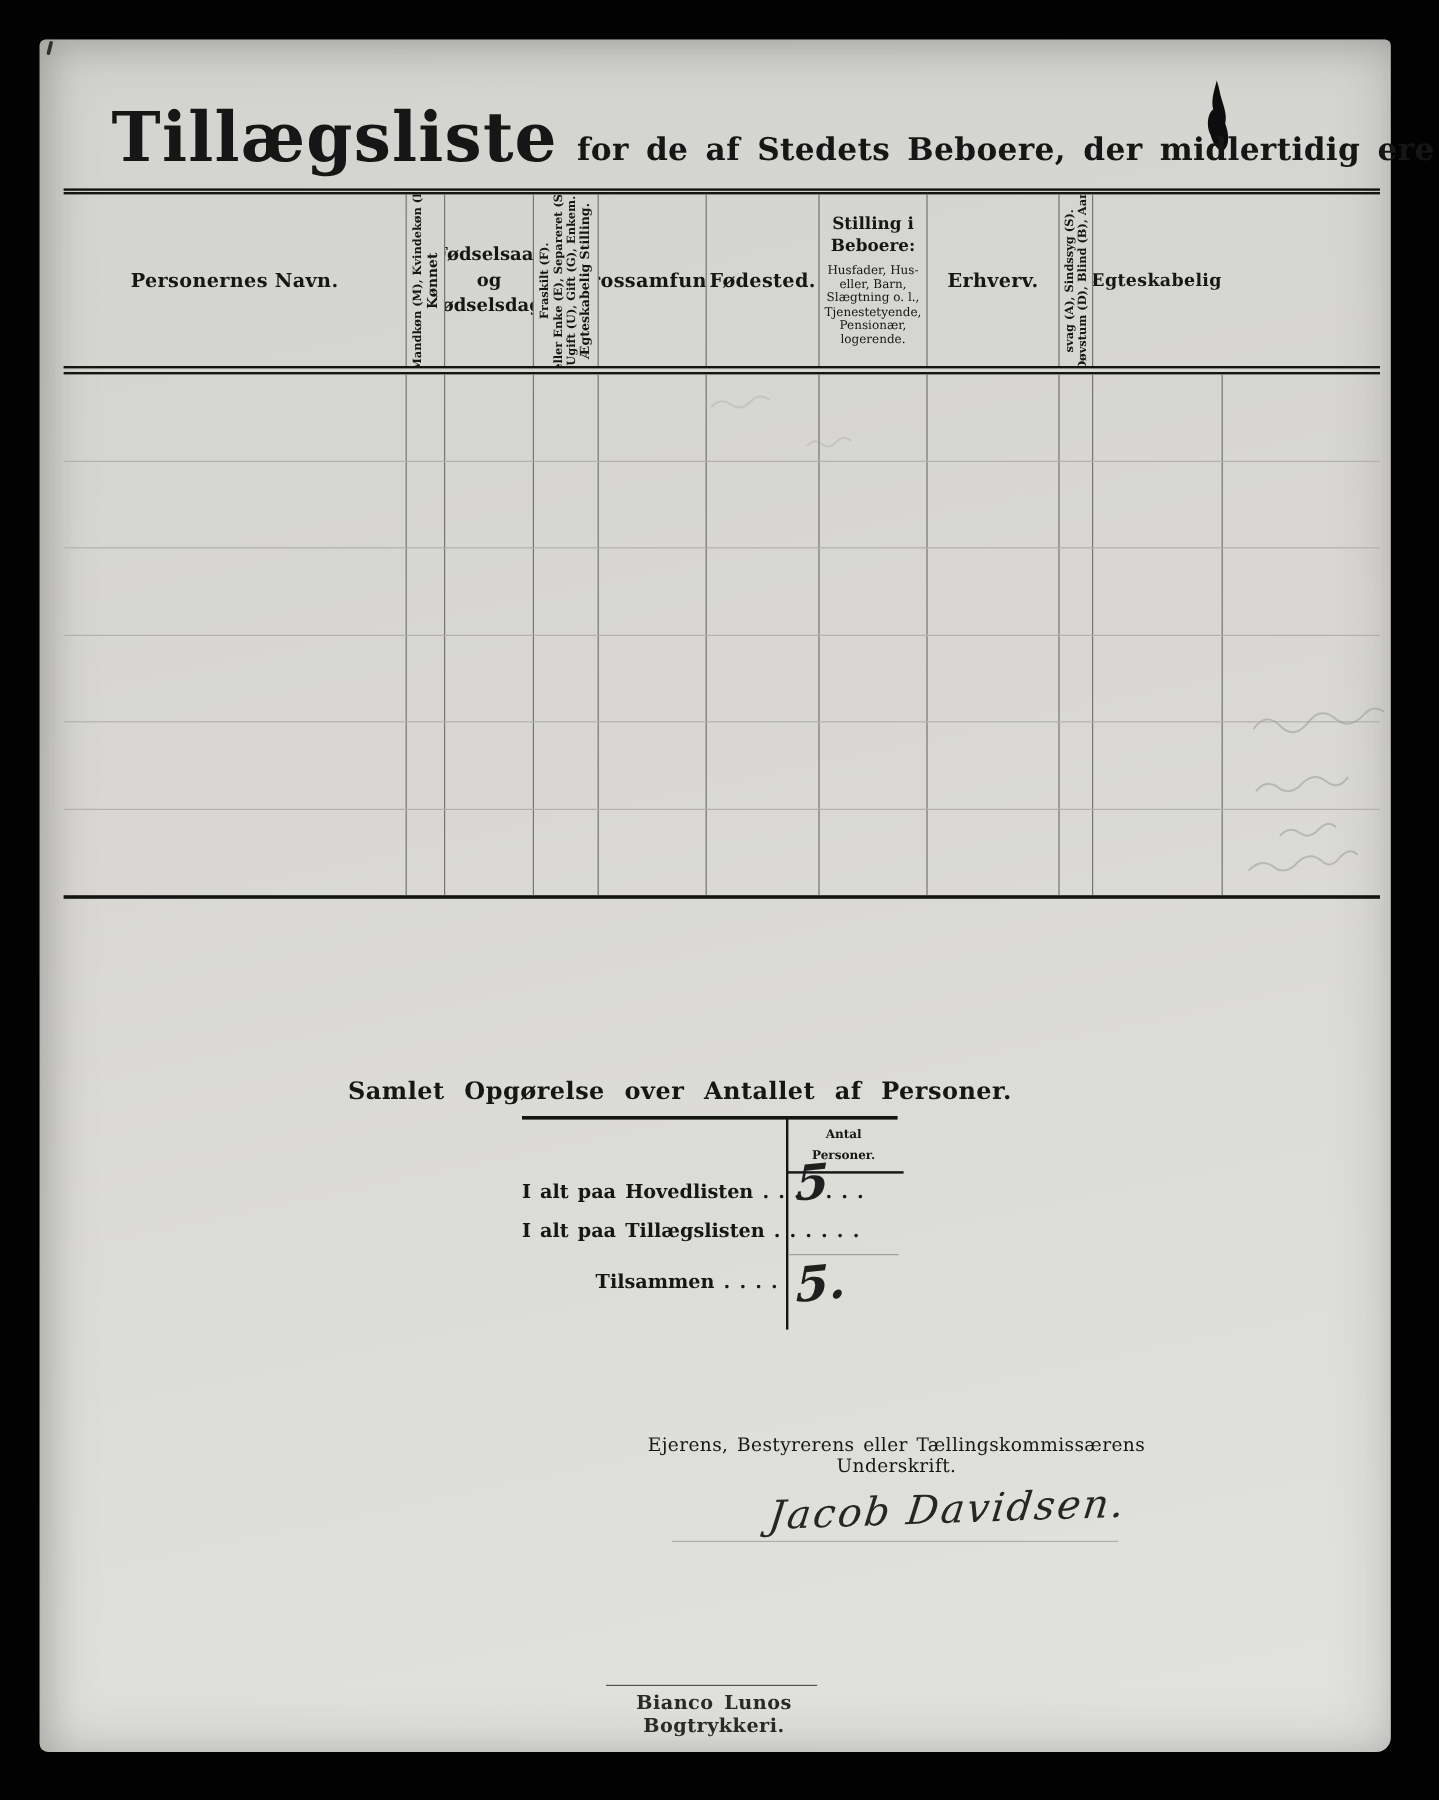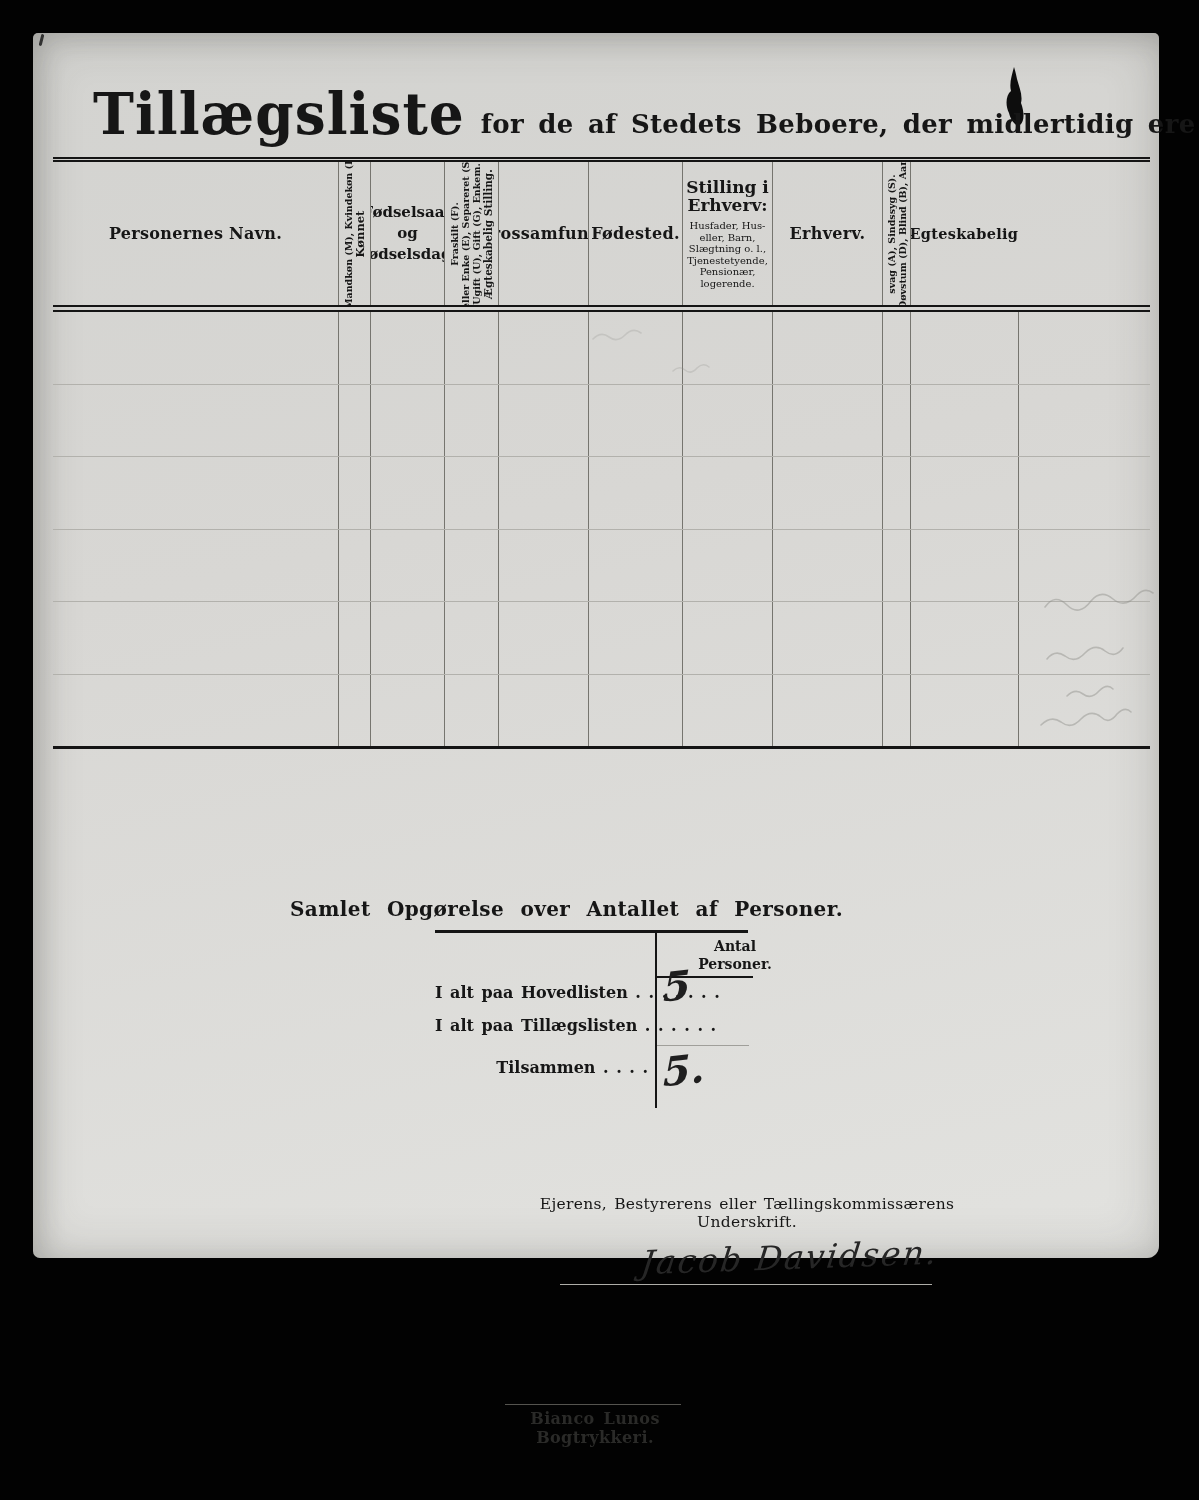--- a/index.html
+++ b/index.html
@@ -7,42 +7,42 @@
     --ink:#161616;
     --faint:#b2b1ac;
     --colline:#76756f;
   }
   html,body{margin:0;padding:0;}
   body{
     width:1199px;height:1500px;background:#020202;position:relative;overflow:hidden;
     font-family:"DejaVu Serif","Liberation Serif",serif;color:var(--ink);
   }
   .paper{
-    position:absolute;left:33px;top:33px;width:1126px;height:1225px;
+    position:absolute;left:33px;top:33px;width:1126px;height:1427px;
     background:linear-gradient(168deg,#d3d3d0 0%,#d8d7d4 40%,#e2e2df 100%);
     border-radius:5px 5px 12px 7px;
     box-shadow:inset 0 0 50px rgba(55,55,50,.22), inset 10px 6px 24px rgba(40,40,36,.14);
   }
   
   .titlebar{position:absolute;left:60px;top:48px;display:flex;align-items:baseline;white-space:nowrap;}
   .title-main{font-size:55px;font-weight:bold;letter-spacing:1px;transform:scaleY(1.04);}
   .title-sub{font-size:26px;font-weight:bold;margin-left:16px;word-spacing:5px;letter-spacing:.3px;}
   .ink-blob{position:absolute;left:969px;top:32px;}
   
   .census-table{position:absolute;left:20px;top:124px;width:1097px;}
   .thead{
     display:grid;grid-template-columns:285px 32px 74px 54px 90px 94px 90px 110px 28px 108px 1fr;
     height:143px;border-top:5px double #141414;border-bottom:7px double #141414;
   }
   .th{position:relative;display:flex;align-items:center;justify-content:center;text-align:center;overflow:hidden;}
   .th + .th{border-left:1px solid var(--colline);}
   .th .h15{font-size:16px;font-weight:bold;letter-spacing:.3px;}
   .stack{font-size:15px;font-weight:bold;line-height:21px;}
   .stack2{line-height:1;}
-  .stack2 .b{font-size:17px;font-weight:bold;line-height:18px;}
+  .stack2 .b{font-size:14px;font-weight:bold;line-height:18px;}
   .stack2 .mb{margin-bottom:6px;}
   .stack2 .s{font-size:10px;font-weight:normal;line-height:11.5px;}
   .rot-inner{
     position:absolute;top:50%;left:50%;transform:translate(-50%,-50%) rotate(-90deg);
     white-space:nowrap;text-align:center;width:150px;
   }
   .rot-inner div{font-size:9.5px;font-weight:bold;line-height:11px;}
   .rot-inner .r-title{font-size:11.5px;font-weight:bold;line-height:13px;}
   .rot-inner .r-sub{font-size:9.5px;}
   .tbody{position:relative;height:434px;border-bottom:3px solid #141414;}
@@ -52,21 +52,21 @@
   .body-row{flex:1;}
   .body-row + .body-row{border-top:1px solid var(--faint);}
   .ghosts{position:absolute;left:0;top:0;pointer-events:none;}
   
   .sum-heading{position:absolute;left:257px;top:847px;width:600px;text-align:left;
     font-size:20px;font-weight:bold;word-spacing:9px;letter-spacing:.4px;}
   .sumtable{position:absolute;left:402px;top:897px;width:320px;height:200px;}
   .st-topline{position:absolute;left:0;top:0;width:313px;height:2.5px;background:#151515;}
   .st-vline{position:absolute;left:220px;top:0;width:2px;height:178px;background:#151515;}
   .st-colhead{position:absolute;left:222px;top:7px;width:92px;text-align:center;
-    font-size:14px;font-weight:bold;line-height:18px;margin-left:32px;}
+    font-size:10px;font-weight:bold;line-height:18px;}
   .st-headline{position:absolute;left:221px;top:46px;width:97px;height:2px;background:#151515;}
   .st-faintline{position:absolute;left:222px;top:115px;width:92px;height:1px;background:#a09f9a;}
   .st-label{position:absolute;left:0;width:213px;text-align:right;font-size:16px;font-weight:bold;word-spacing:2px;white-space:nowrap;}
   .st-l1{top:53px;}
   .st-l2{top:86px;}
   .st-l3{top:128px;}
   .hand{font-style:italic;font-weight:bold;color:#1f1f1f;
     font-family:"DejaVu Serif","Liberation Serif",serif;}
   .st-v1{position:absolute;left:228px;top:32px;font-size:40px;transform:rotate(-6deg) skewX(-6deg);}
   .st-v2{position:absolute;left:228px;top:116px;font-size:40px;transform:rotate(-6deg) skewX(-6deg);}
@@ -128,21 +128,21 @@
       </div>
       <div class="th">
         <span class="h15">Trossamfund.</span>
       </div>
       <div class="th">
         <span class="h15">Fødested.</span>
       </div>
       <div class="th">
         <div class="stack2">
           <div class="b">Stilling i</div>
-          <div class="b mb">Erhverv:</div>
+          <div class="b mb">Beboere:</div>
           <div class="s">Husfader, Hus-</div>
           <div class="s">eller, Barn,</div>
           <div class="s">Slægtning o. l.,</div>
           <div class="s">Tjenestetyende,</div>
           <div class="s">Pensionær,</div>
           <div class="s">logerende.</div>
         </div>
       </div>
       <div class="th">
         <span class="h15">Erhverv.</span>

